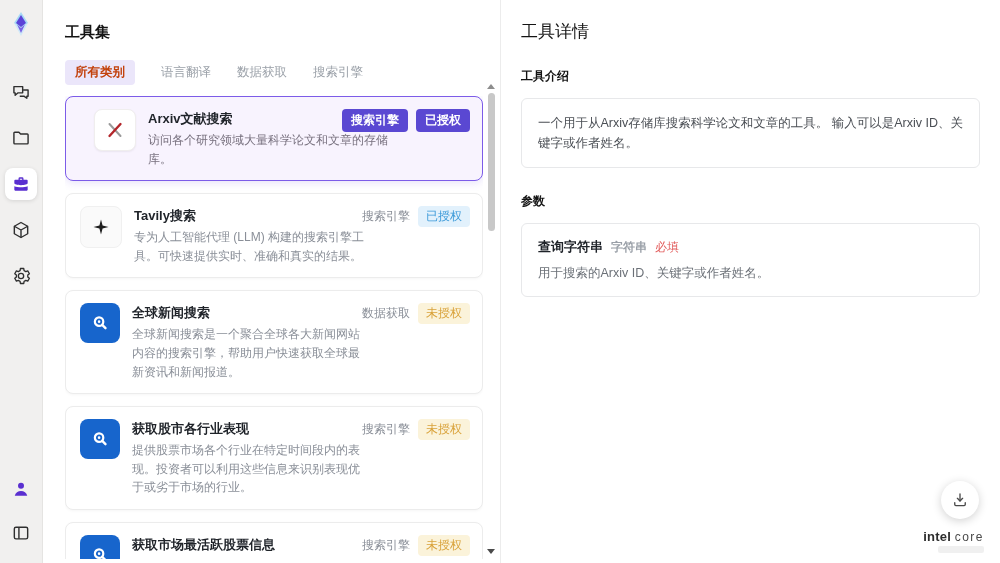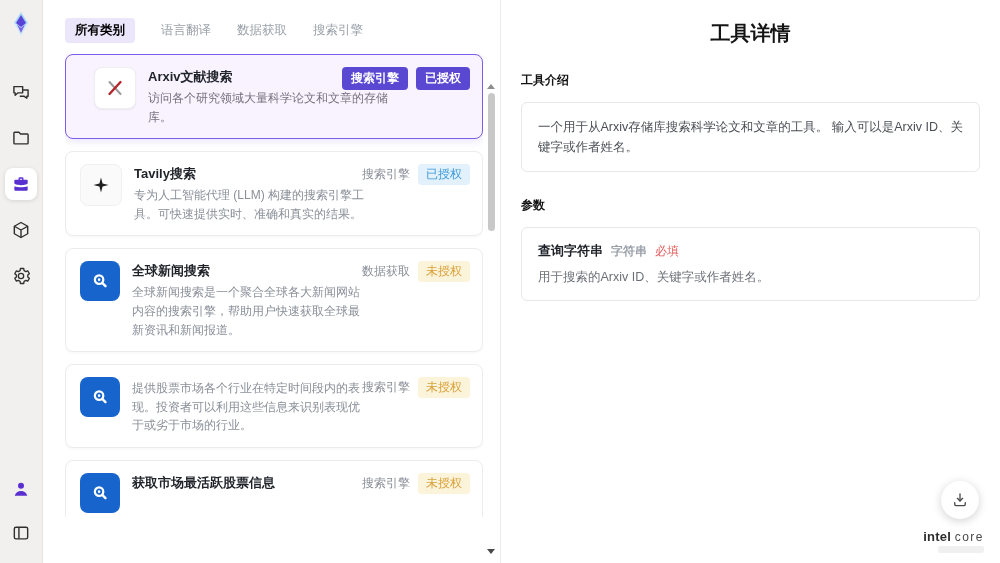--- a/index.html
+++ b/index.html
@@ -15,21 +15,21 @@
   .rail-items{margin-top:38px;display:flex;flex-direction:column;align-items:center;gap:14px;}
   .rail-btn{width:32px;height:32px;border-radius:8px;display:flex;align-items:center;justify-content:center;cursor:pointer;}
   .rail-btn.active{background:#fff;box-shadow:0 1px 4px rgba(0,0,0,.12);}
   .rail-bottom{margin-top:auto;margin-bottom:14px;display:flex;flex-direction:column;align-items:center;gap:12px;}
   .rail svg{display:block;}
   
   .left-col{position:absolute;left:42px;top:0;width:458px;height:563px;}
   .page-title{margin:23px 0 0 23px;font-size:15px;font-weight:700;color:#141414;}
   .tabs{display:flex;align-items:center;gap:26px;margin:18px 0 0 23px;font-size:12.5px;color:#9aa0a8;}
   .tab{cursor:pointer;padding:4px 0;}
-  .tab.active{background:#ebe6fa;color:#000000;padding:4px 10px;border-radius:4px;font-weight:600;}
+  .tab.active{background:#ebe6fa;color:#c2410c;padding:4px 10px;border-radius:4px;font-weight:600;}
   .tool-list{margin:11px 0 0 23px;width:418px;display:flex;flex-direction:column;gap:12px;height:463px;overflow:hidden;}
   .tool-card{position:relative;display:flex;gap:12px;align-items:flex-start;background:#fff;border:1px solid #ececec;
              border-radius:8px;padding:12px 14px;box-shadow:0 1px 3px rgba(0,0,0,.04);cursor:pointer;}
   .tool-card.selected{border:1.5px solid #7c5ce8;background:#f8f3fe;box-shadow:0 2px 8px rgba(124,92,232,.18);padding-left:28px;}
   .tool-icon{width:40px;height:40px;border-radius:8px;flex:0 0 auto;display:flex;align-items:center;justify-content:center;}
   .tool-icon.white{background:#fff;border:1px solid #f0eeee;box-shadow:0 1px 2px rgba(0,0,0,.06);}
   .tool-icon.light{background:#fafafa;border:1px solid #f0f0f0;}
   .tool-icon.blue{background:#1765cc;}
   .tool-text{flex:1;min-width:0;padding-right:4px;}
   .tool-title{font-size:13px;font-weight:700;color:#1f2329;line-height:20px;}
@@ -44,21 +44,21 @@
   
   .scroll-track{position:absolute;left:443px;top:84px;width:12px;height:470px;}
   .scroll-up,.scroll-down{width:0;height:0;border-left:4px solid transparent;border-right:4px solid transparent;margin:0 auto;cursor:pointer;}
   .scroll-up{border-bottom:5px solid #8d8d8d;}
   .scroll-down{border-top:5px solid #4a4a4a;position:absolute;bottom:0;left:2px;}
   .scroll-thumb{width:7px;margin:4px auto 0;height:138px;background:#c8c8c8;border-radius:4px;cursor:pointer;}
   
   .v-divider{position:absolute;left:500px;top:0;width:1px;height:563px;background:#ececec;}
   
   .detail{position:absolute;left:501px;top:0;width:499px;height:563px;padding:20px 20px 0 20px;box-sizing:border-box;}
-  .detail-title{font-size:20px;font-weight:700;color:#141414;text-align:center;}
+  .detail-title{font-size:17px;font-weight:400;color:#141414;}
   .section-title{margin-top:25px;font-size:12px;font-weight:700;color:#141414;}
   .detail-box{margin-top:13px;border:1px solid #e7e8ea;border-radius:6px;background:#fff;padding:14px 16px;}
   .intro-text{font-size:12.5px;color:#4b4f55;line-height:1.6;}
   .param-head{display:flex;align-items:baseline;gap:8px;}
   .param-name{font-size:13px;font-weight:700;color:#1f2329;}
   .param-type{font-size:12px;color:#9aa0a8;font-weight:bold;}
   .param-required{font-size:12px;color:#e25d5d;}
   .param-desc{margin-top:9px;font-size:12.5px;color:#6b7077;}
   
   .download-fab{position:absolute;right:21px;bottom:44px;width:38px;height:38px;border-radius:50%;background:#fff;
@@ -121,20 +121,21 @@
     <div class="rail-btn">
       <svg width="20" height="20" viewBox="0 0 24 24" fill="none" stroke="#2f2f2f" stroke-width="1.7">
         <rect x="4" y="5" width="16" height="14" rx="2"></rect>
         <line x1="9.5" y1="5" x2="9.5" y2="19"></line>
       </svg>
     </div>
   </div>
 </div>
 
 <div class="left-col">
+  <div class="page-title">工具集</div>
   <div class="tabs" id="tabs">
       <div class="tab active">所有类别</div>
       <div class="tab">语言翻译</div>
       <div class="tab">数据获取</div>
       <div class="tab">搜索引擎</div>
     </div>
   <div class="tool-list" id="tool-list">
       <div class="tool-card selected">
         <div class="tool-icon white">
           <svg width="22" height="22" viewBox="0 0 24 24" fill="none" stroke-linecap="round">
@@ -185,20 +186,21 @@
       </div>
       <div class="tool-card">
         <div class="tool-icon blue">
           <svg width="22" height="22" viewBox="0 0 24 24" fill="none">
             <circle cx="11" cy="10.5" r="4.6" stroke="#fff" stroke-width="2.4"></circle>
             <circle cx="11" cy="10.5" r="1.4" fill="#fff"></circle>
             <path d="M14.4 14 18 17.6" stroke="#fff" stroke-width="2.6" stroke-linecap="round"></path>
           </svg>
         </div>
         <div class="tool-text">
+          <div class="tool-title">获取股市各行业表现</div>
           <div class="tool-desc">提供股票市场各个行业在特定时间段内的表现。投资者可以利用这些信息来识别表现优于或劣于市场的行业。</div>
         </div>
         <div class="tool-badges">
           <span class="badge plain">搜索引擎</span>
           <span class="badge pill-yellow">未授权</span>
         </div>
       </div>
       <div class="tool-card">
         <div class="tool-icon blue">
           <svg width="22" height="22" viewBox="0 0 24 24" fill="none">

